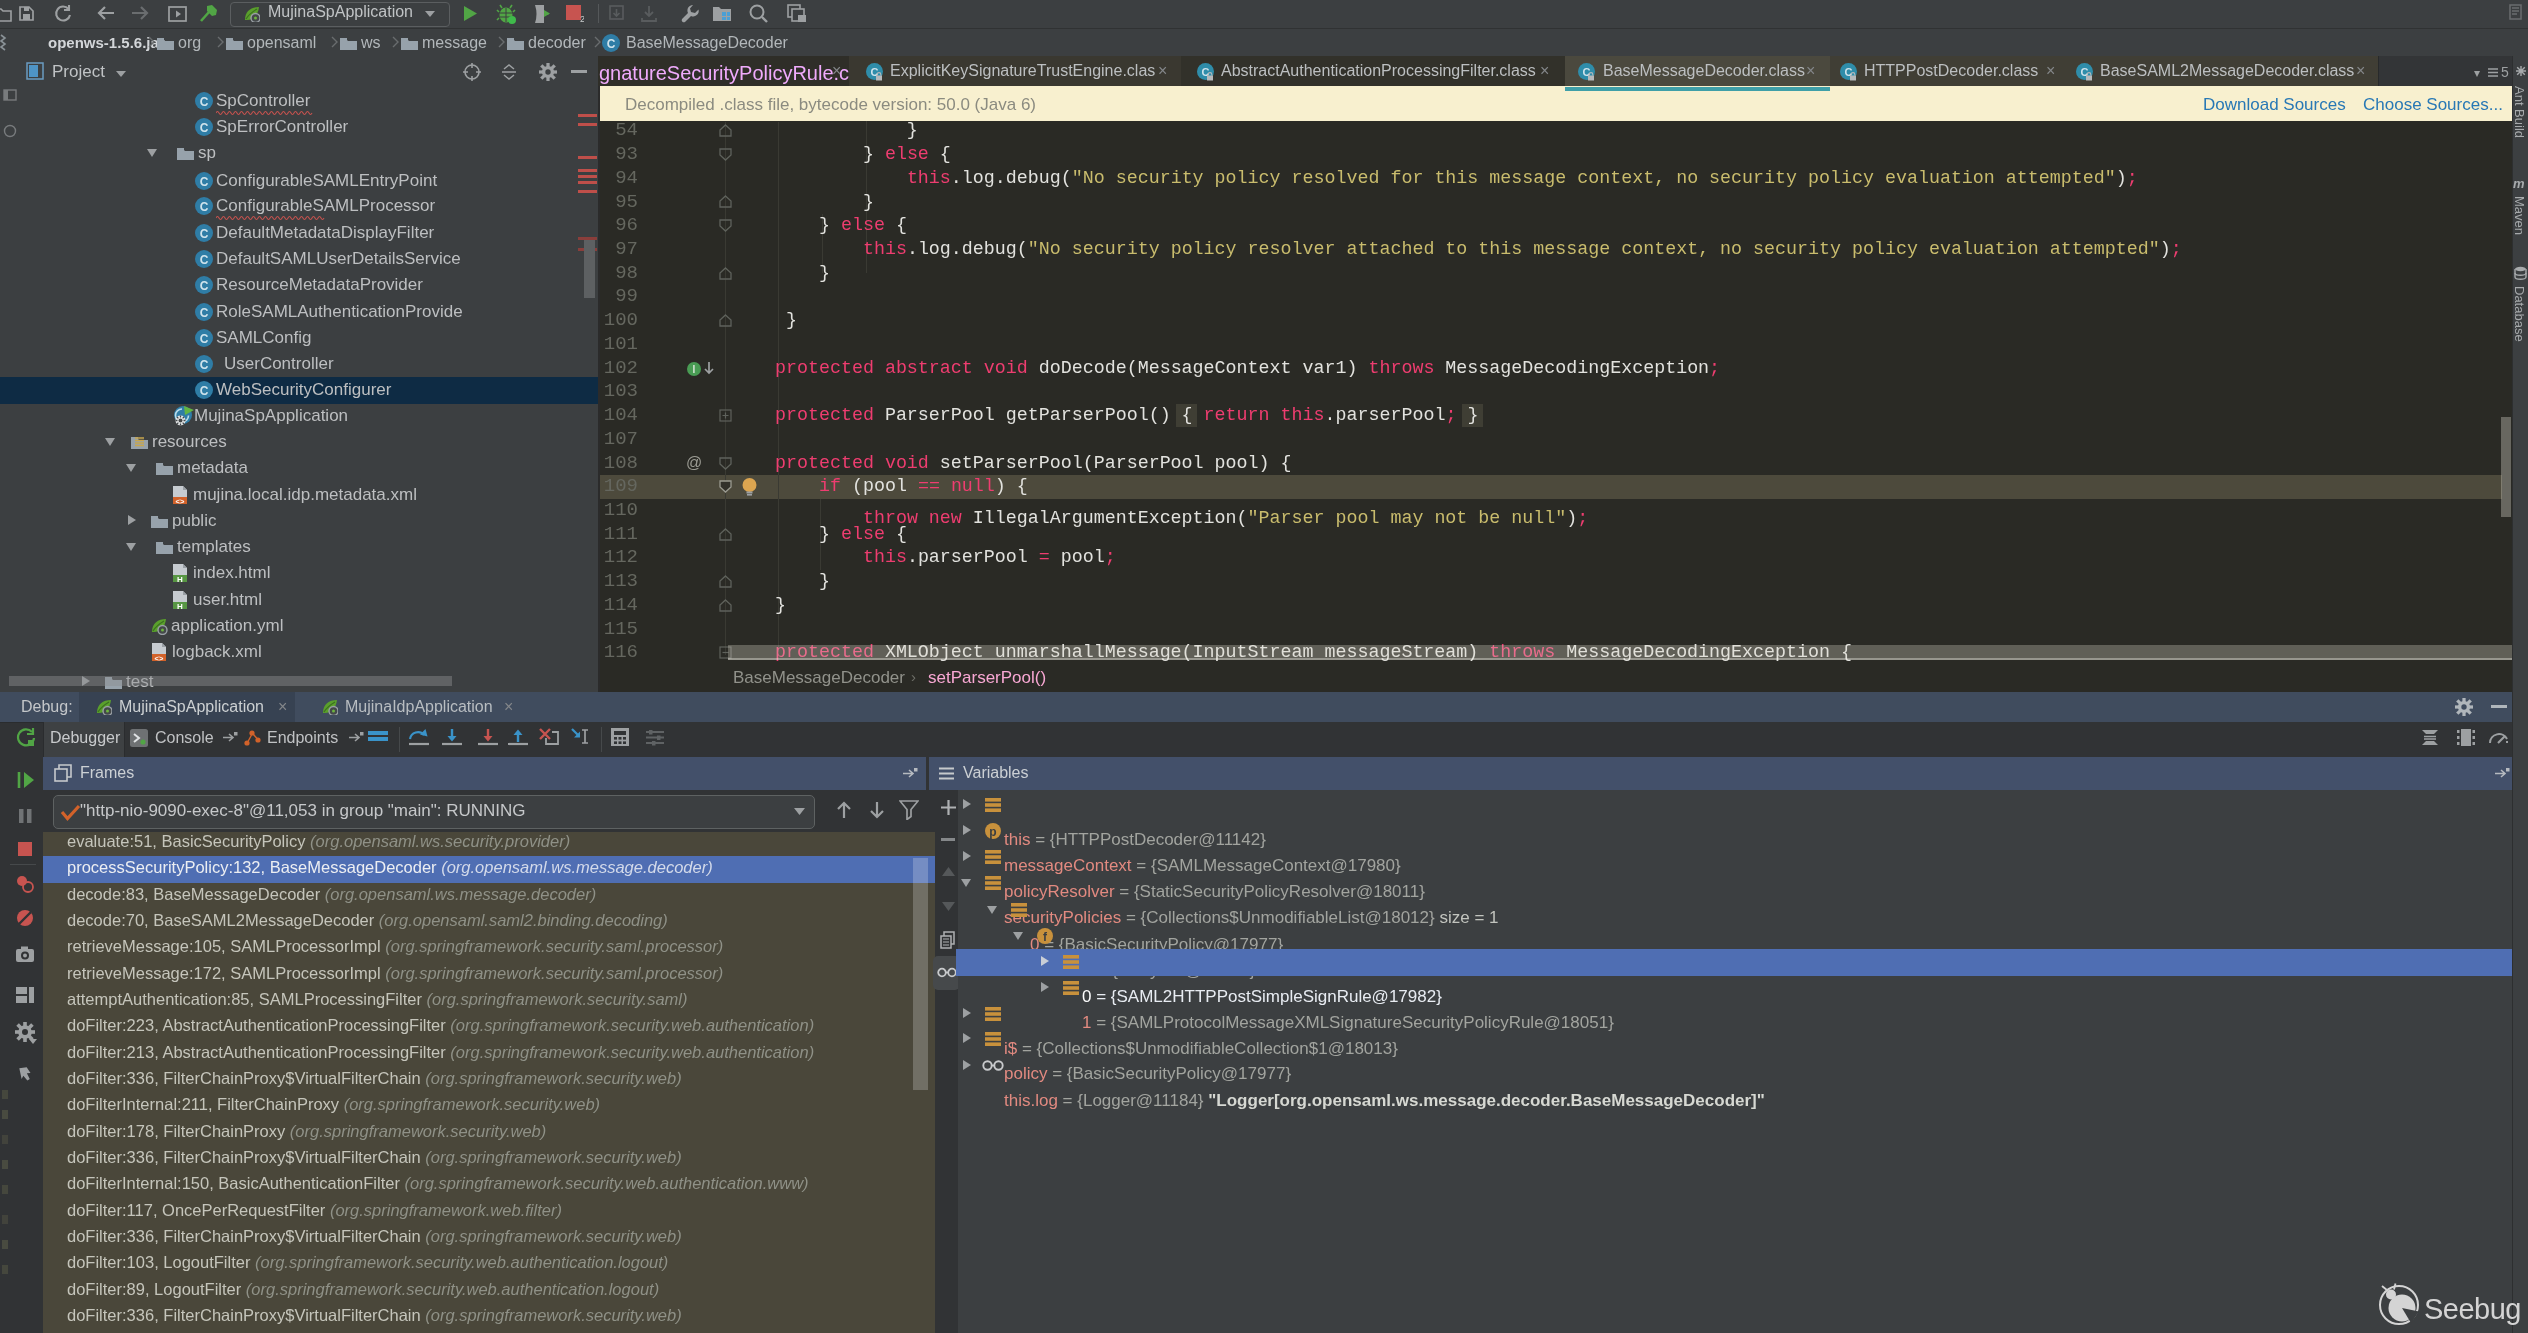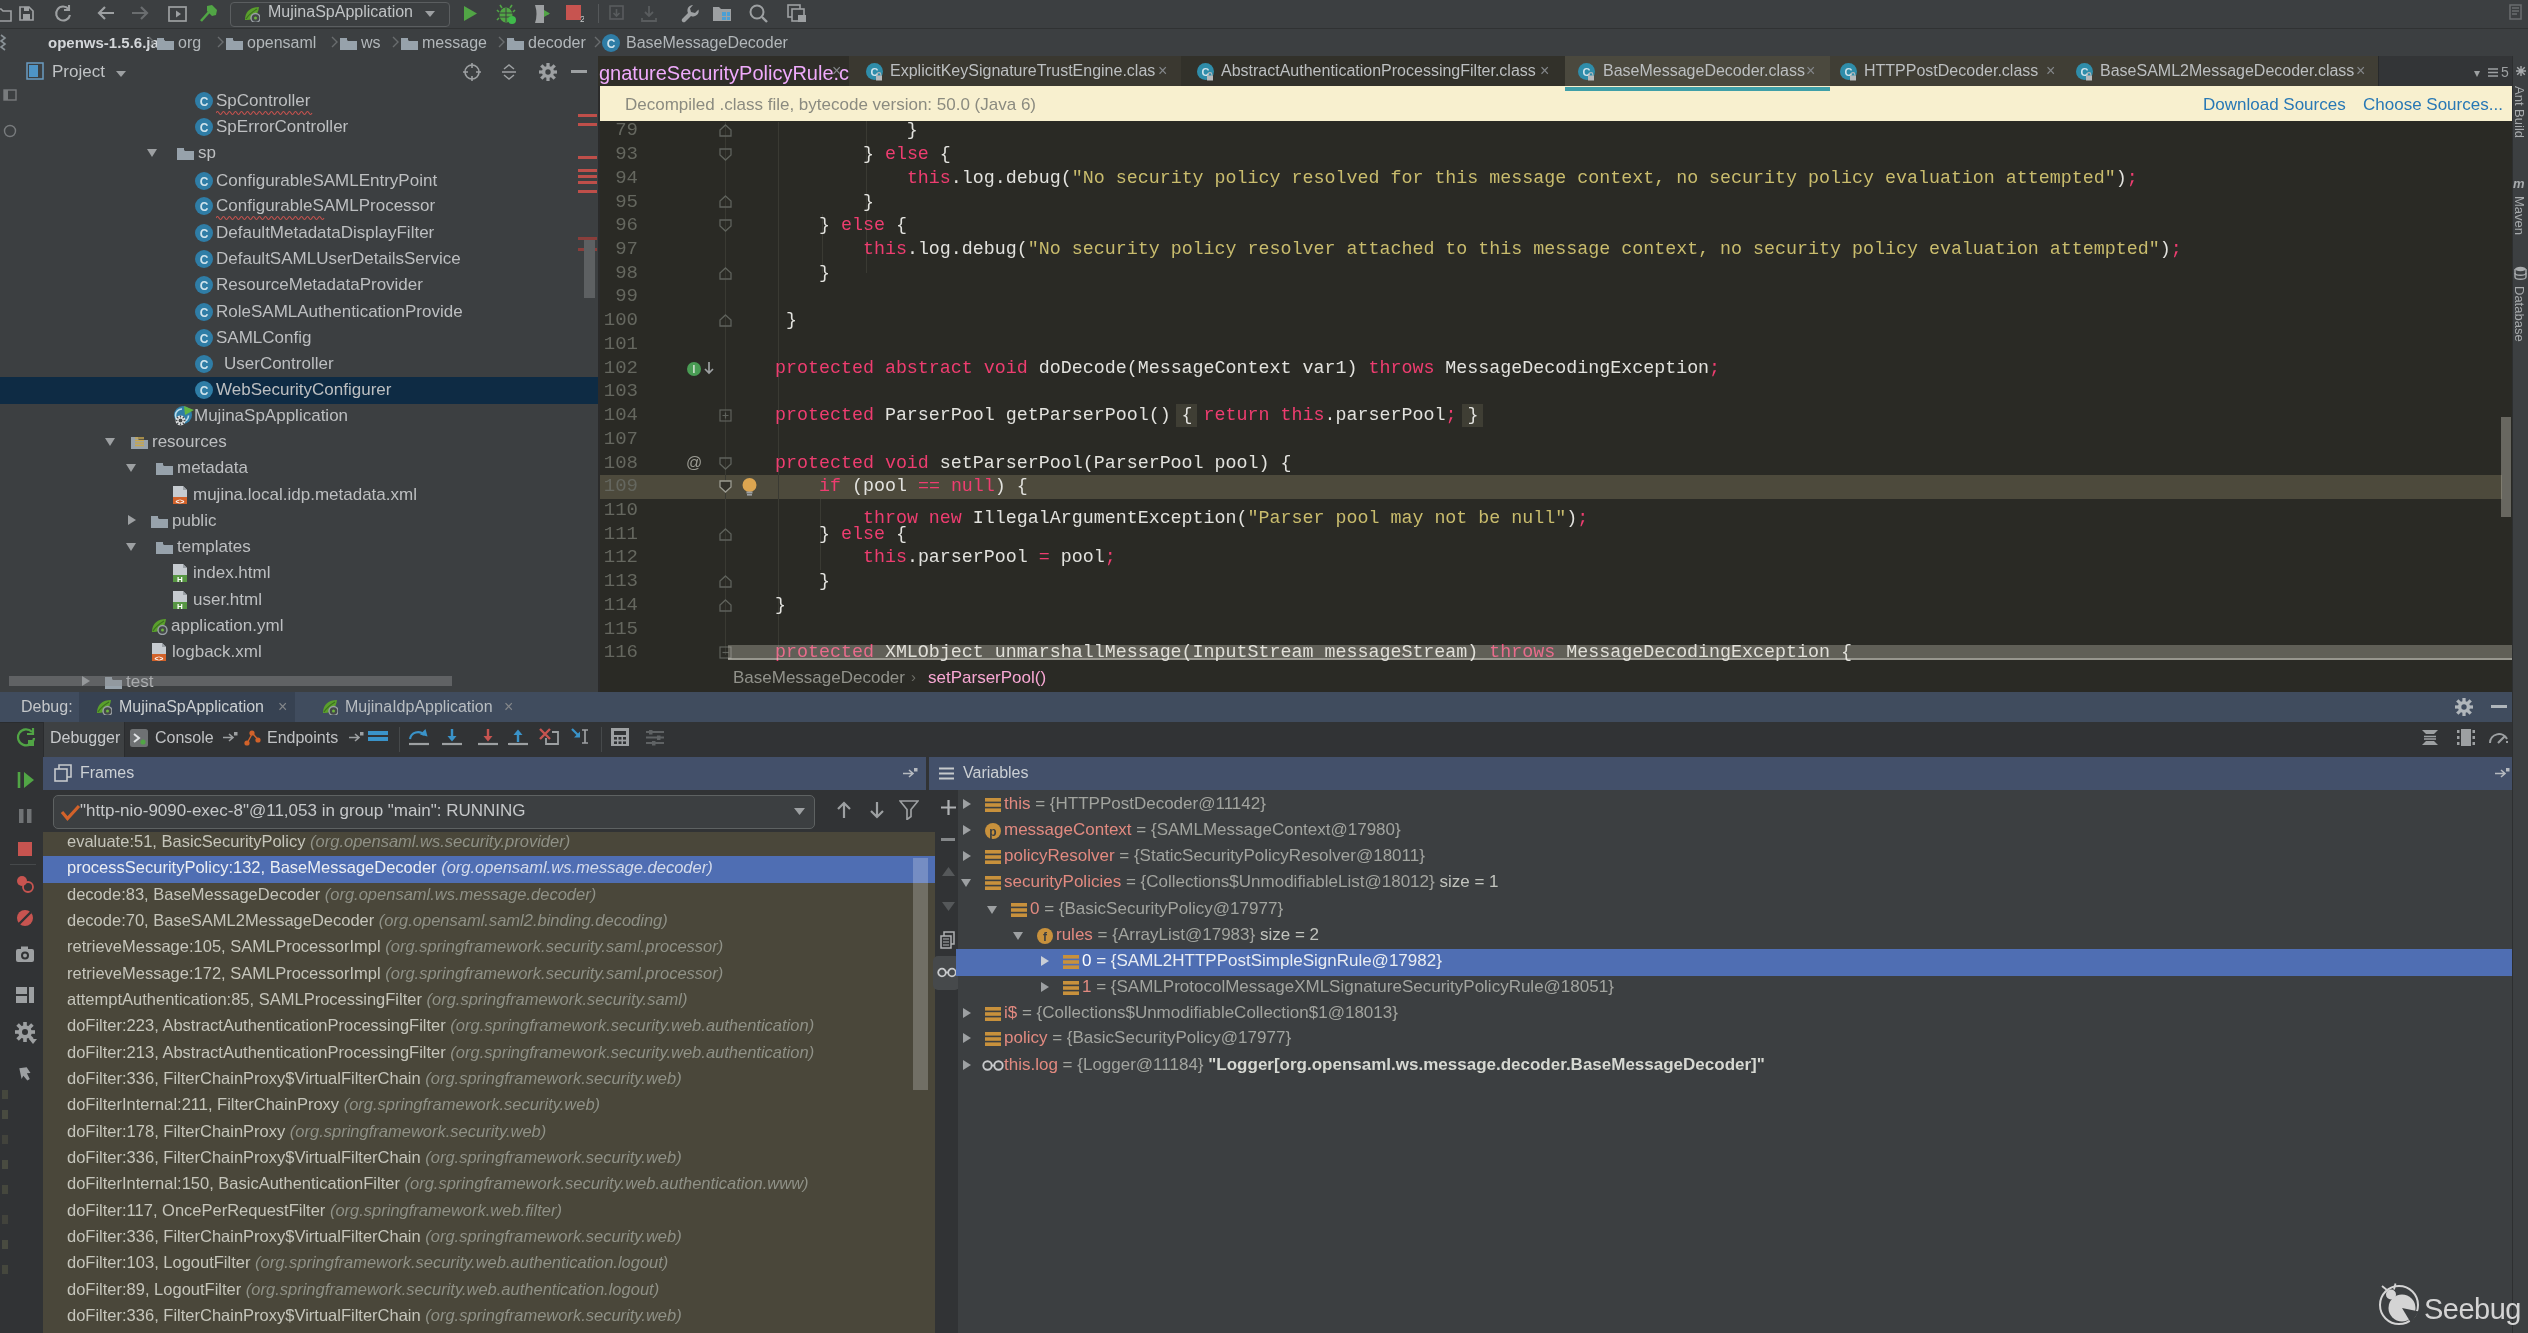--- a/index.html
+++ b/index.html
@@ -6,21 +6,21 @@
 .abs{position:absolute;}
 .mono,.cl{font-family:"Liberation Mono",monospace;font-size:18.32px;line-height:23.73px;white-space:pre;}
 .k{color:#ee3d70;}
 .s{color:#c9bc6d;}
 .cl{position:absolute;left:775px;color:#e2e2de;}
 .ln{position:absolute;left:588px;width:50px;text-align:right;color:#65675f;
  font-family:"Liberation Mono",monospace;font-size:19px;}
 .trow{position:absolute;color:#bdbfc1;font-size:17px;white-space:nowrap;}
 .frow{position:absolute;left:67px;color:#c5c5bb;font-size:16.5px;white-space:nowrap;}
 .frow .pk{font-style:italic;color:#8f9187;}
-.vrow{position:absolute;font-size:17px;white-space:nowrap;color:#a2a49f;}
+.vrow{position:absolute;font-size:17px;white-space:nowrap;color:#a2a49f;margin-top:36px;}
 .vn{color:#e28a80;}
 .arr{position:absolute;width:0;height:0;}
 .ar{border-left:8px solid #9da0a2;border-top:5.5px solid transparent;border-bottom:5.5px solid transparent;}
 .ad{border-top:8px solid #9da0a2;border-left:5.5px solid transparent;border-right:5.5px solid transparent;}
 .tx{color:#84878a;font-size:16px;}
 </style></head><body>
 <div id="root">
 
 <div class="abs" style="left:0;top:0;width:2528px;height:28px;background:#3c3f41;border-bottom:1px solid #303233;"></div>
 <svg class="abs" style="left:-6px;top:5px;" width="18" height="18" viewBox="0 0 18 18">
@@ -426,21 +426,21 @@
 <div class="abs" style="left:2363px;top:95px;font-size:17px;color:#2878b5;">Choose Sources...</div>
 <div class="abs" style="left:600px;top:121px;width:1912px;height:541px;background:#2a2a25;"></div>
 <div class="abs" style="left:600px;top:475px;width:1902px;height:24px;background:#4d4a3c;"></div>
 <div class="abs" style="left:866px;top:121px;width:1px;height:152px;background:#3a3a33;"></div>
 <div class="abs" style="left:822px;top:214px;width:1px;height:59px;background:#3a3a33;"></div>
 <div class="abs" style="left:778px;top:122px;width:1px;height:530px;background:#3a3a33;"></div>
 <div class="abs" style="left:820px;top:499px;width:1px;height:71px;background:#3a3a33;"></div>
 <div class="abs" style="left:725px;top:122px;width:1px;height:533px;background:#3a3a33;"></div>
 <div class="abs" style="left:1176px;top:404px;width:21px;height:23px;background:#3f3e34;"></div>
 <div class="abs" style="left:1462px;top:404px;width:21px;height:23px;background:#3f3e34;"></div>
-<div class="ln" style="top:119.3px;">79</div>
+<div class="ln" style="top:119.3px;">54</div>
 <div class="cl" style="top:119.3px;">            }</div>
 <div class="ln" style="top:143.0px;">93</div>
 <div class="cl" style="top:143.0px;">        } <span class="k">else</span> {</div>
 <div class="ln" style="top:166.8px;">94</div>
 <div class="cl" style="top:166.8px;">            <span class="k">this</span>.log.debug(<span class="s">"No security policy resolved for this message context, no security policy evaluation attempted"</span>)<span class="k">;</span></div>
 <div class="ln" style="top:190.5px;">95</div>
 <div class="cl" style="top:190.5px;">        }</div>
 <div class="ln" style="top:214.2px;">96</div>
 <div class="cl" style="top:214.2px;">    } <span class="k">else</span> {</div>
 <div class="ln" style="top:237.9px;">97</div>

